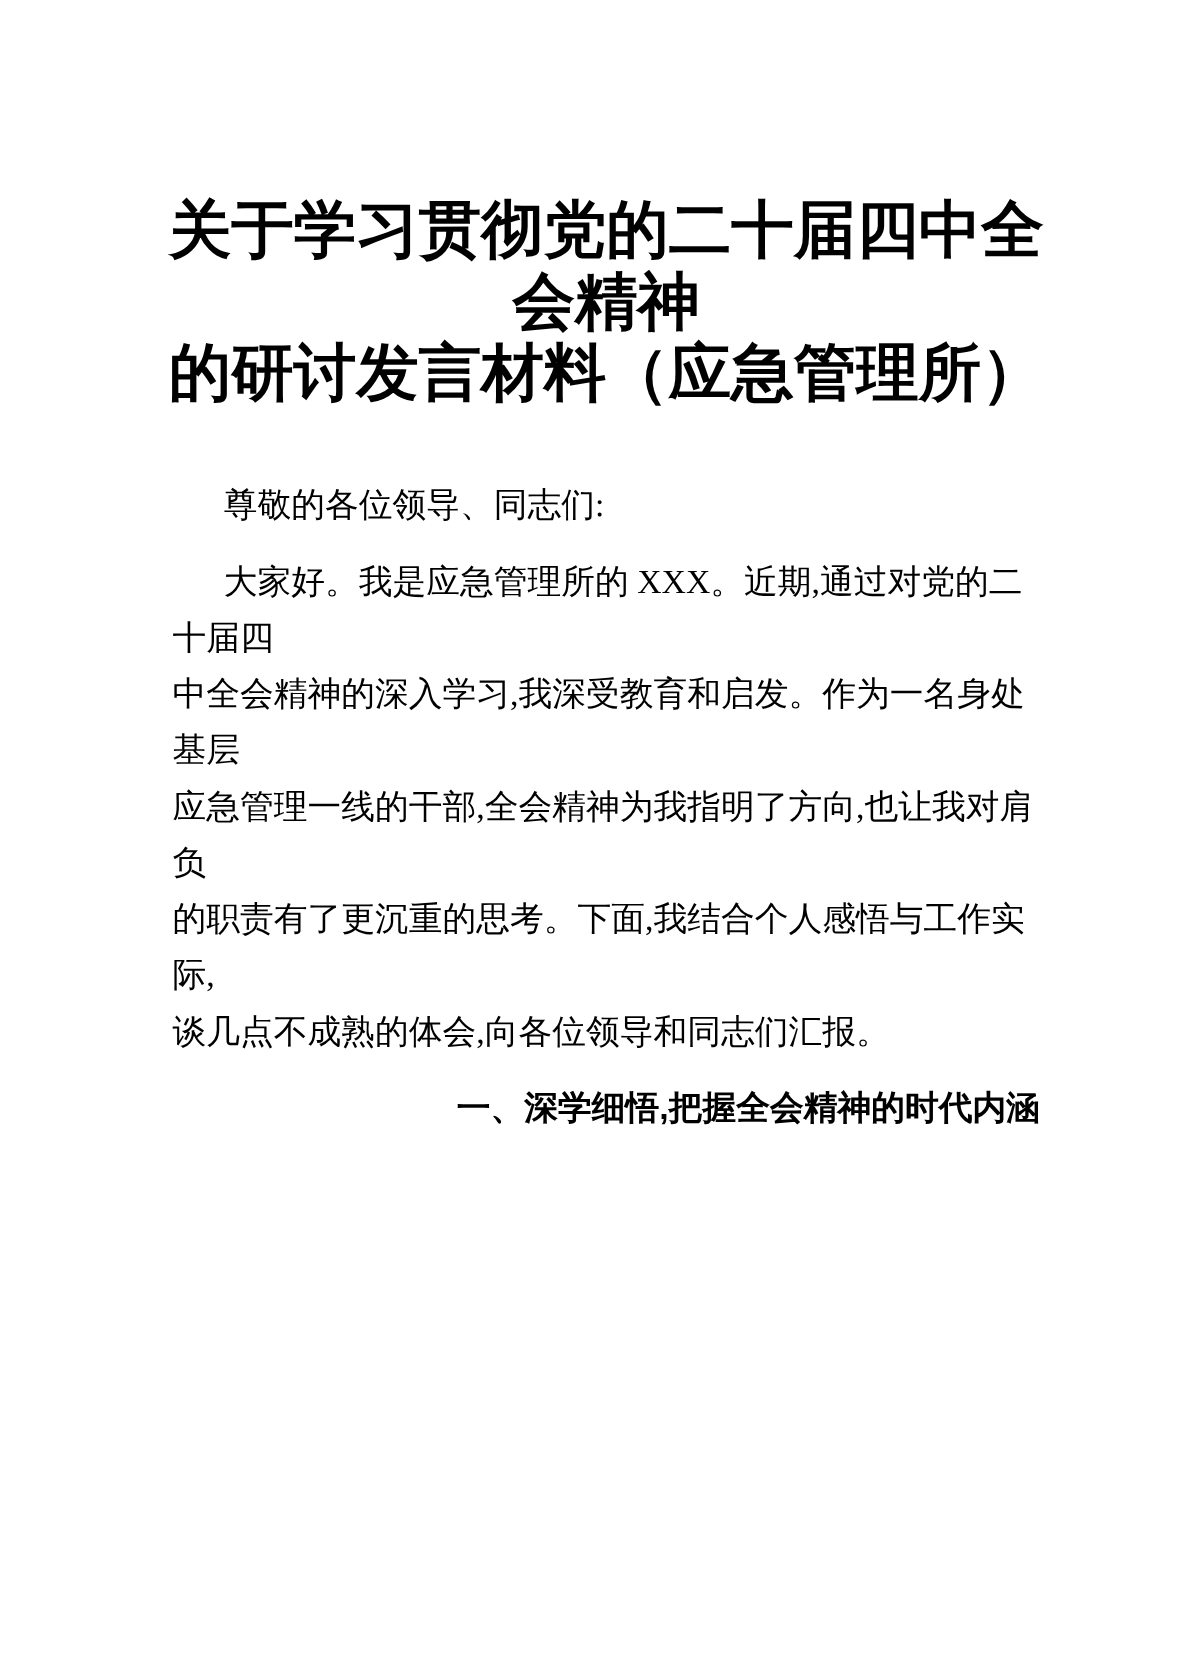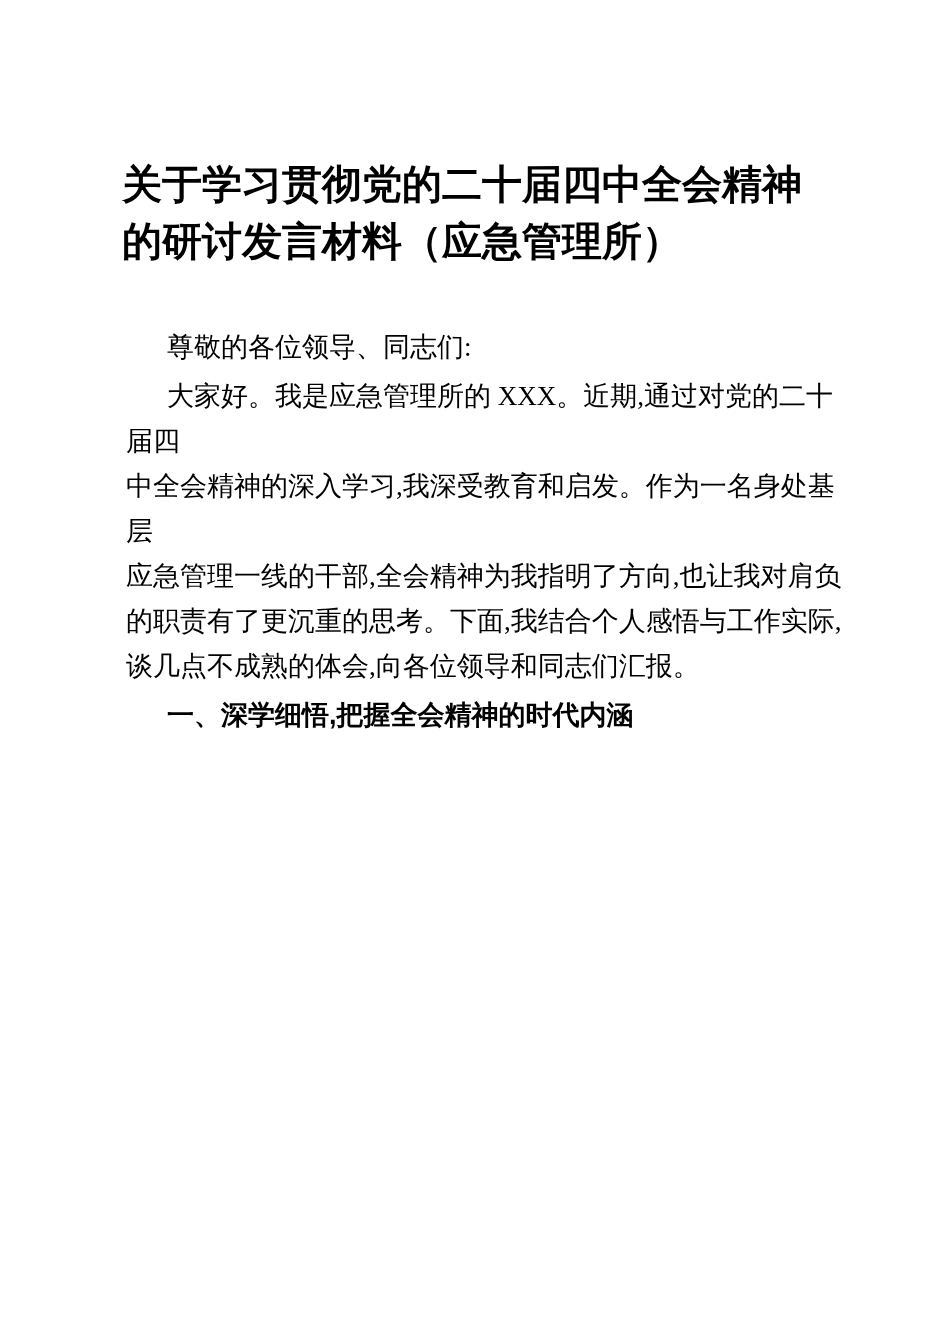--- a/index.html
+++ b/index.html
@@ -16,46 +16,47 @@
     overflow: hidden;
   }
   .doc {
     width: 726px;
     margin-left: 122px;
     padding-top: 156px;
   }
   .doc-title {
     font-family: Liberation Serif, serif;
     font-weight: bold;
-    font-size: 40px;
+    font-size: 50px;
     line-height: 57px;
-    text-align: left;
+    text-align: center;
     white-space: pre-line;
     margin: 0;
     color: #000000;
   }
   .content {
     margin-top: 55px;
   }
   .para, .greeting, .heading {
-    margin: 4px;
+    margin: 16px;
     font-size: 27px;
     line-height: 45px;
     text-indent: 41px;
     white-space: pre-line;
     text-align: left;
     color: #000000;
   }
   .para, .greeting {
     font-family: "Liberation Serif", "DejaVu Serif", serif;
     font-weight: normal;
   }
   .heading {
     font-family: "Liberation Sans", "DejaVu Sans", sans-serif;
     font-weight: bold;
+    text-align: right;
   }
 </style>
 </head>
 <body>
 
 <div class="page">
   <div class="doc">
 
     <h1 class="doc-title">关于学习贯彻党的二十届四中全会精神
 的研讨发言材料（应急管理所）</h1>

